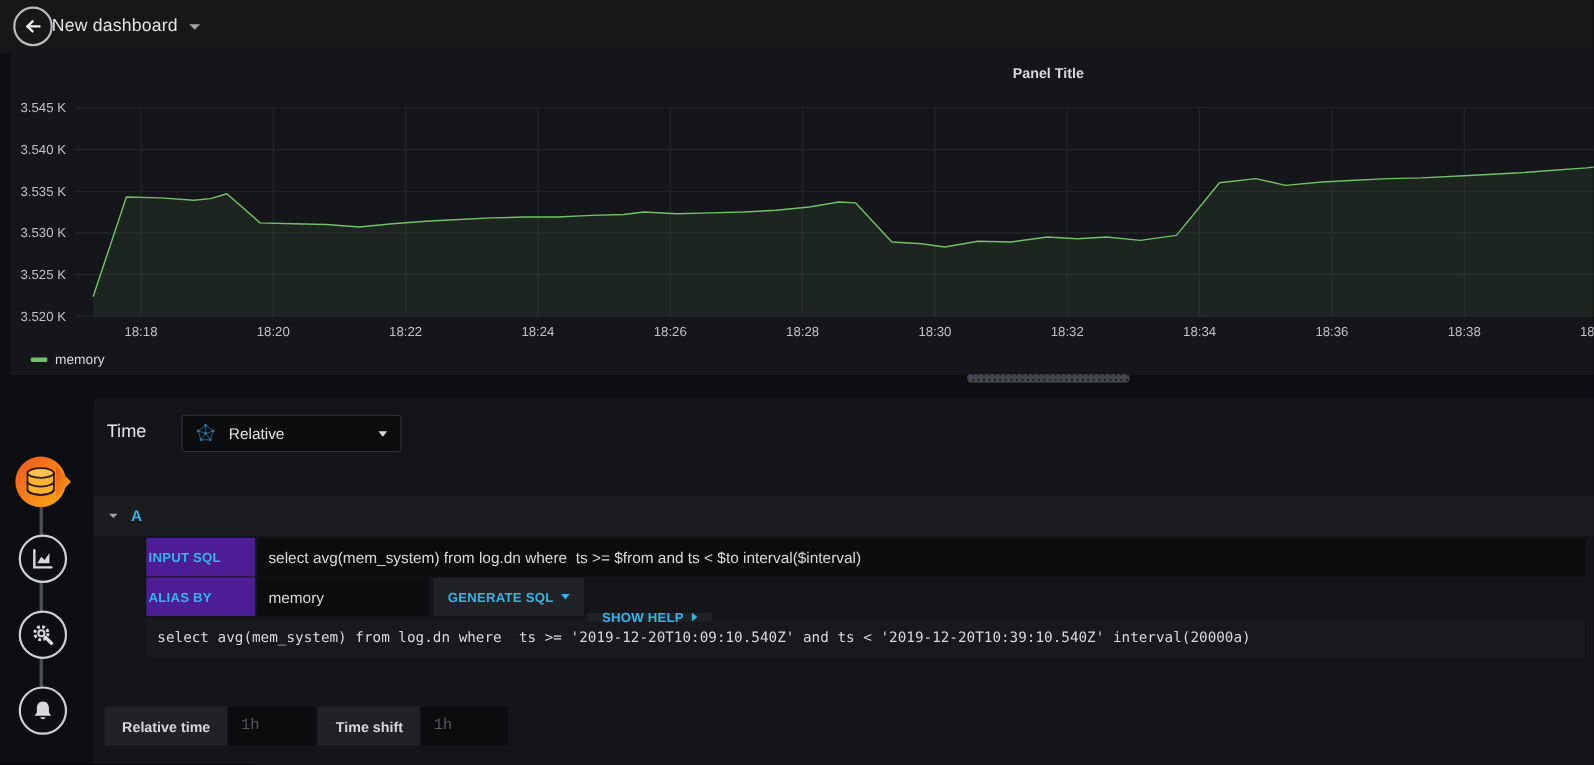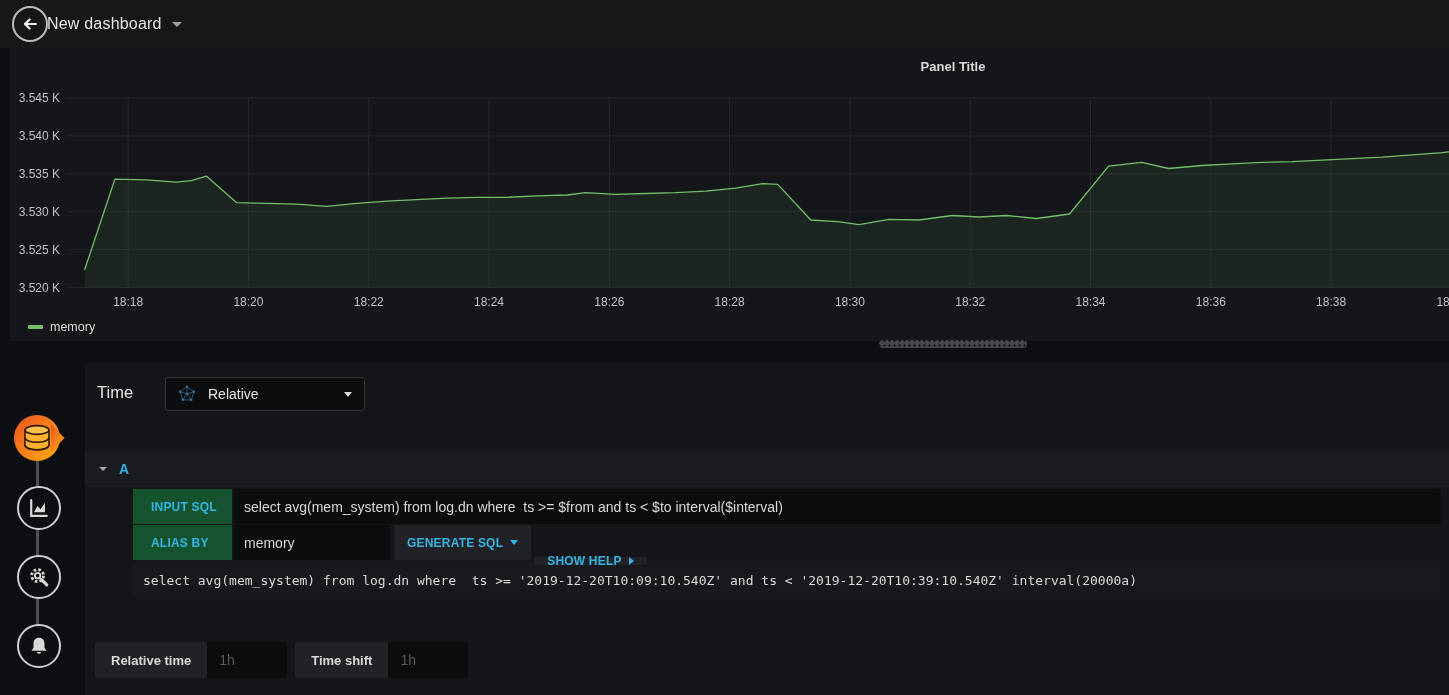--- a/index.html
+++ b/index.html
@@ -51,22 +51,22 @@
     display:flex; align-items:center; padding:0 12px; gap:12px; cursor:pointer;
   }
   .ds-picker svg { width:18px; height:18px; }
   .ds-name { font-size:14px; font-weight:500; color:#e3e4e6; flex:1; }
   
   .row-a-header { position:absolute; left:0; top:89px; width:1364px; height:36px; background:#1a1c20; display:flex; align-items:center; padding-left:14px; gap:12px; cursor:pointer; }
   .row-a-letter { color:#33b5e5; font-weight:bold; font-size:14px; }
   .qrows { position:absolute; left:48px; top:127px; width:1308px; }
   .qrow { display:flex; margin-bottom:1px; height:35px; }
   .qlabel {
-    width:99px; background:#14532d; color:#33b5e5; font-size:12px; font-weight:bold;
-    display:flex; align-items:center; padding-left:18px; letter-spacing:.2px; flex:none;
+    width:99px; background:#4c1d95; color:#33b5e5; font-size:12px; font-weight:bold;
+    display:flex; align-items:center; padding-left:2px; letter-spacing:.2px; flex:none;
   }
   .qinput {
     background:#0b0c0e; border:none; outline:none; color:#d8d9da; font-size:14px;
     font-family:"Liberation Sans", sans-serif; padding:0 10px; margin-left:2px; border-radius:2px;
   }
   .qinput.sql { flex:1; }
   .qinput.alias { width:156px; flex:none; }
   .qbtn {
     background:#202226; border:none; color:#33b5e5; font-size:12px; font-weight:bold;
     display:flex; align-items:center; gap:7px; padding:4px 13px; cursor:pointer; letter-spacing:.2px;
@@ -75,26 +75,26 @@
   .qbtn.gen { margin-left:4px; }
   .qbtn.help { margin-left:3px;margin-top:32px; }
   .caret-down-blue { width:0; height:0; border-left:4.5px solid transparent; border-right:4.5px solid transparent; border-top:5px solid #33b5e5; }
   .caret-right-blue { width:0; height:0; border-top:4.5px solid transparent; border-bottom:4.5px solid transparent; border-left:5px solid #33b5e5; }
   .caret-down-sm { width:0; height:0; border-left:4.5px solid transparent; border-right:4.5px solid transparent; border-top:4.5px solid #9fa4ab; }
   .sql-preview {
     margin-top:2px; height:36px; background:#17191d; display:flex; align-items:center; padding-left:10px;
     font-family:"DejaVu Sans Mono", monospace; font-size:13px; color:#d8d9da; white-space:pre;
   }
   
-  .time-row { position:absolute; left:10px; top:280px; display:flex; gap:8px; }
+  .time-row { position:absolute; left:10px; top:280px; display:flex; gap:2px; }
   .time-group { display:flex; background:#202226; border-radius:3px; overflow:hidden; height:36px; }
   .time-group .tlabel { display:flex; align-items:center; padding:0 16px; font-size:13px; font-weight:bold; color:#d8d9da; }
   .time-group input {
     width:80px; background:#0b0c0e; border:none; outline:none; color:#d8d9da;
-    font-size:14px; padding:0 12px; font-family:Liberation Sans, sans-serif;
+    font-size:14px; padding:0 12px; font-family:Liberation Mono, monospace;
   }
   .time-group input::placeholder { color:#54575c; }
 </style>
 </head>
 <body>
 
 <div class="app">
 
   <header class="navbar">
     <button class="back-btn">

